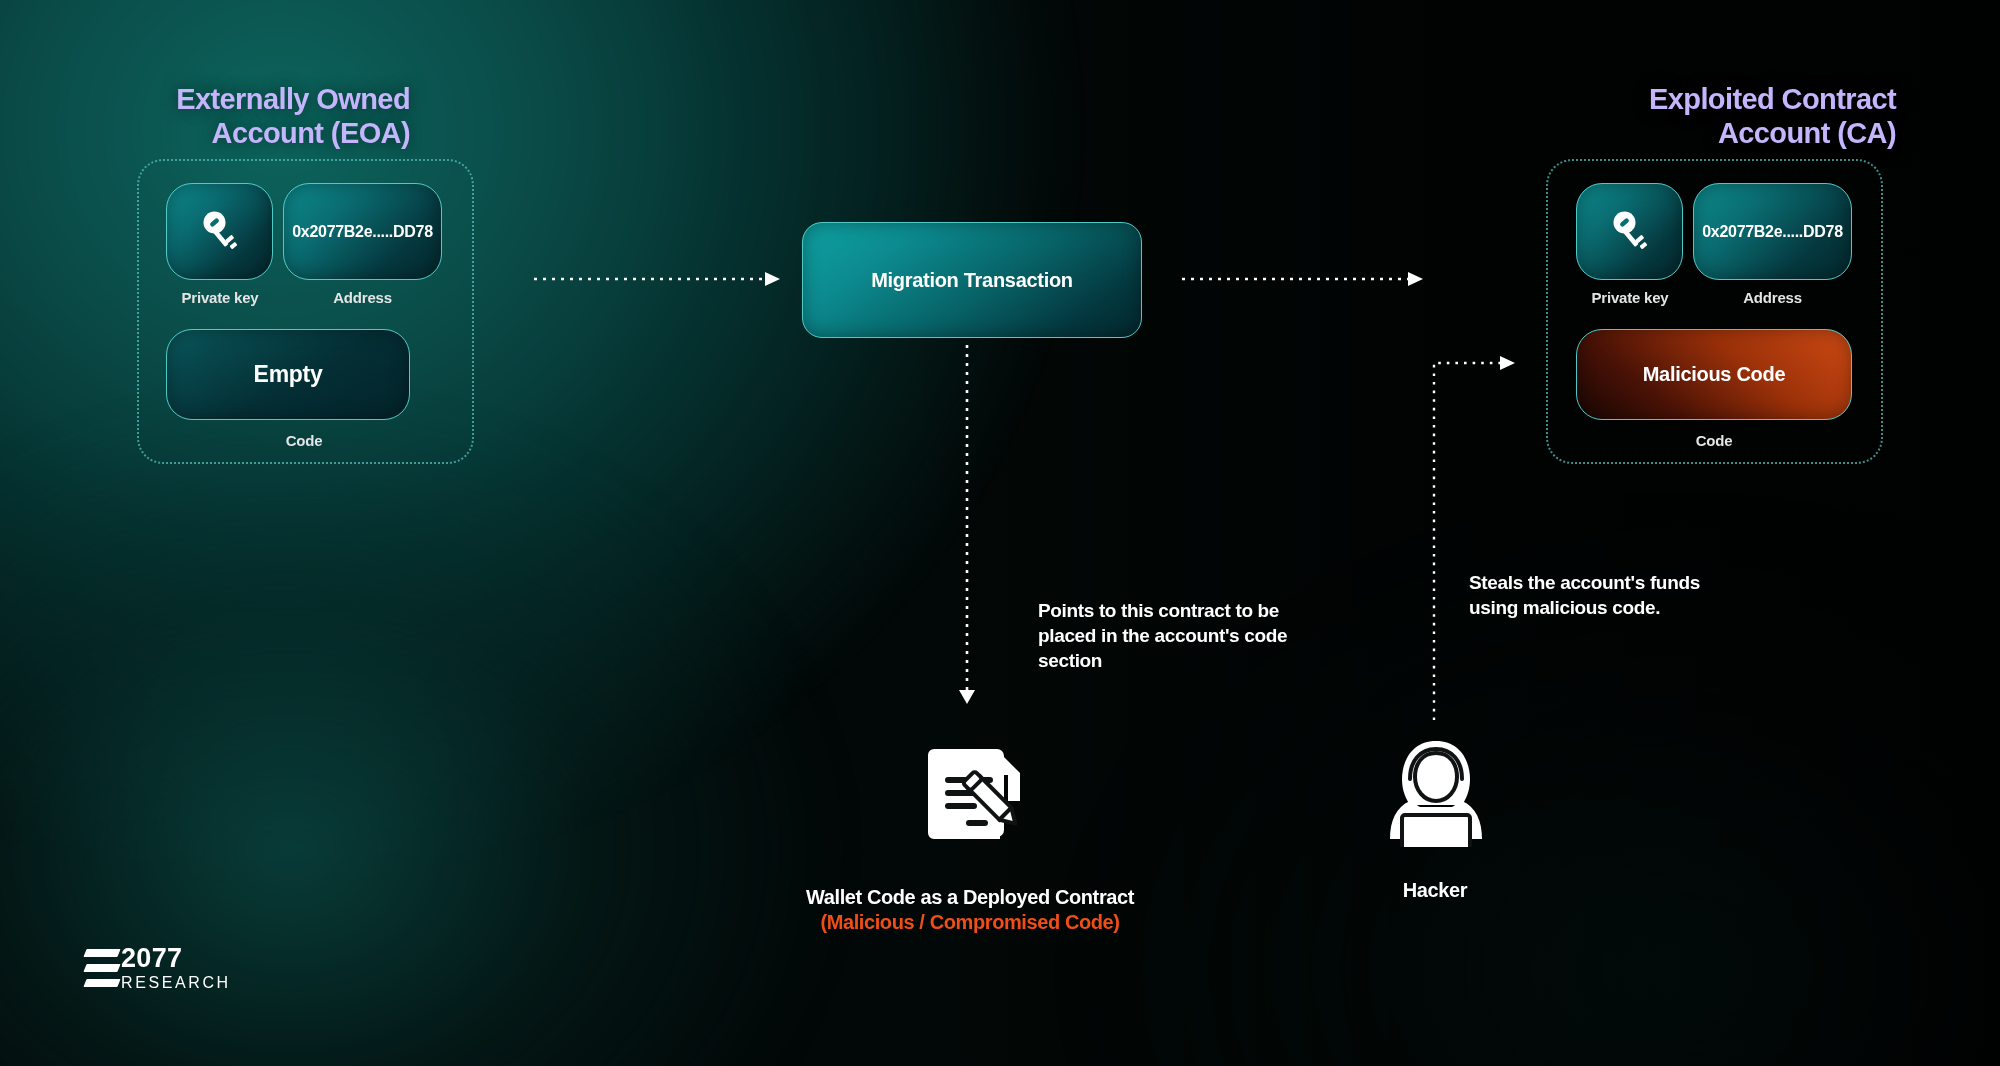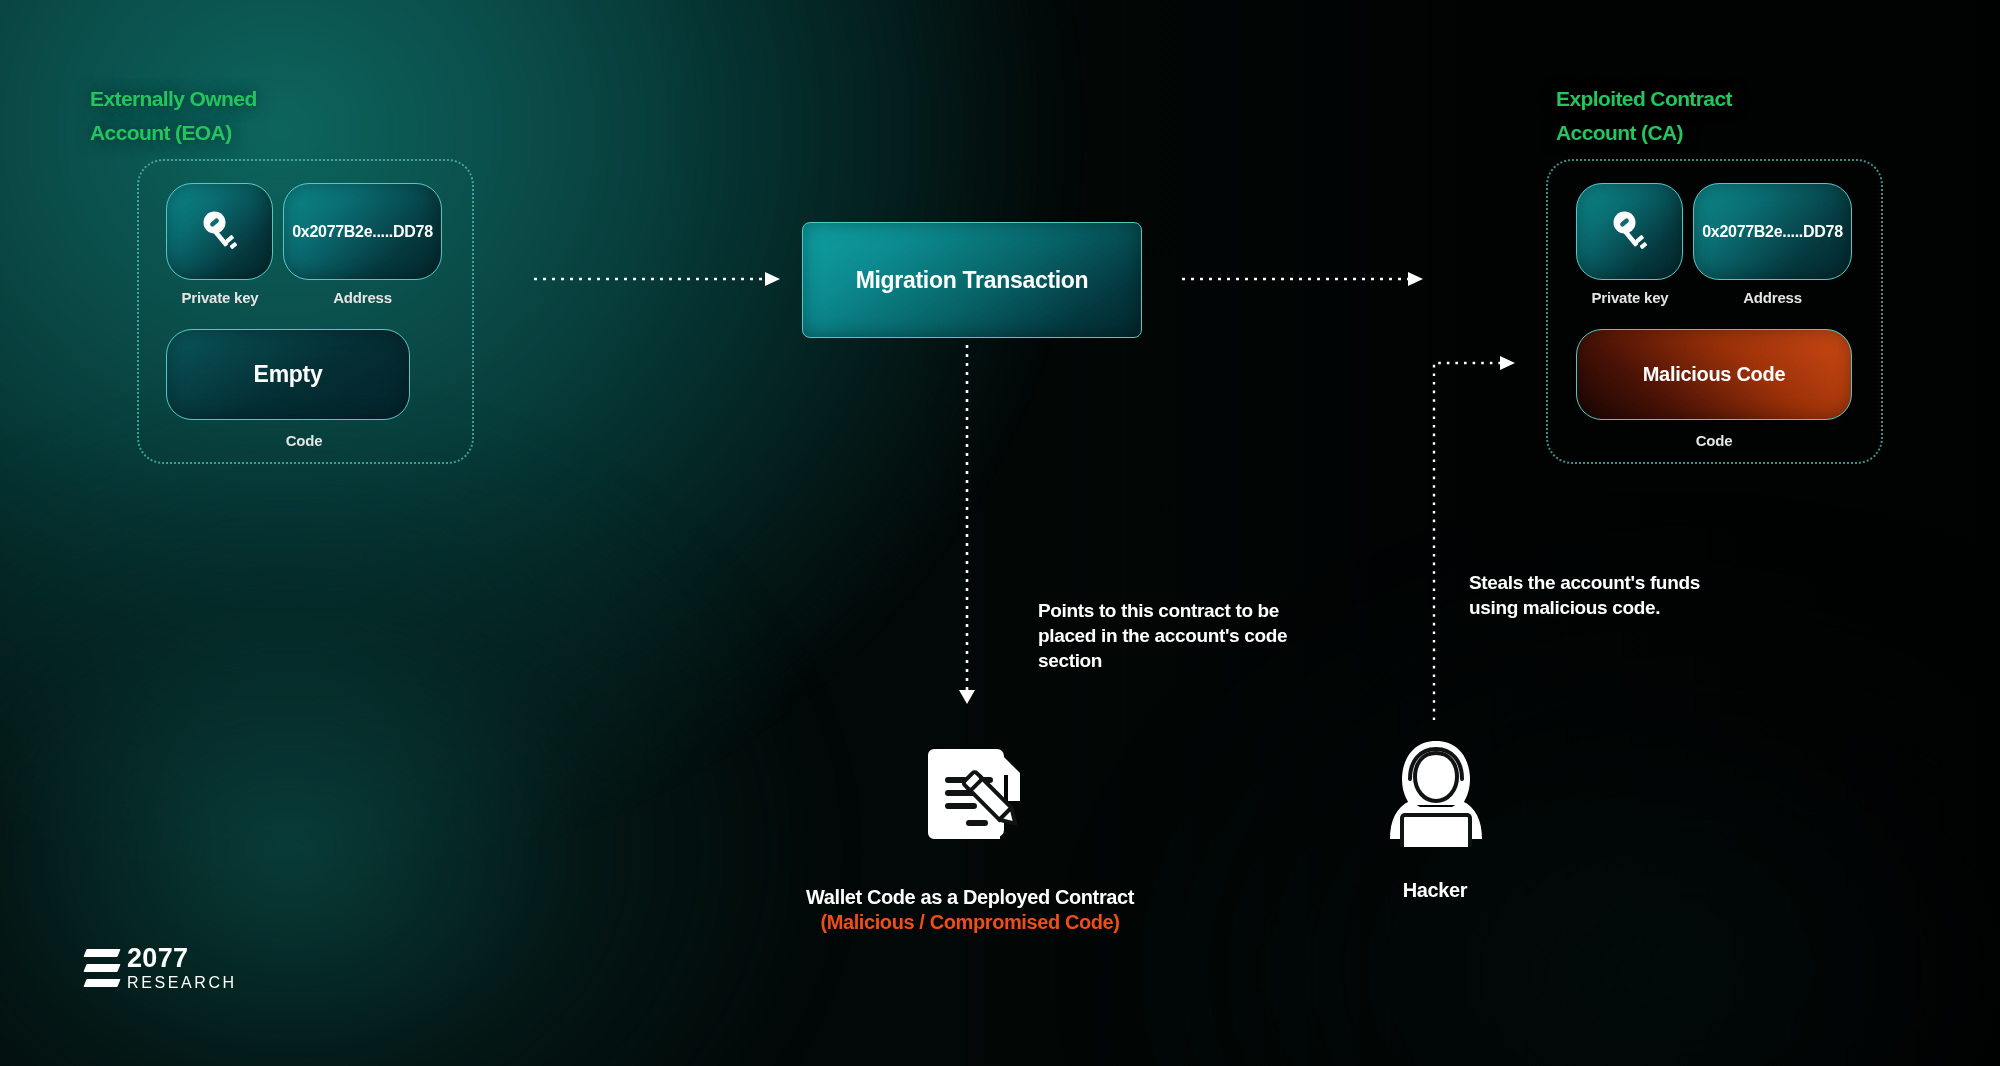--- a/index.html
+++ b/index.html
@@ -45,24 +45,24 @@
   }
   #bg-dark-r {
     position:absolute; right:0; top:0; width:1100px; height:1066px;
     background:linear-gradient(90deg, rgba(0,0,0,0) 0%, rgba(0,0,0,.55) 45%, rgba(0,0,0,.82) 100%);
     pointer-events:none;
   }
 
   
   .group-title {
     position:absolute;
-    text-align:left;
-    color:#22c55e;
+    text-align:right;
+    color:#c4b5fd;
     font-weight:700;
-    font-size:21px;
+    font-size:29px;
     line-height:34px;
     letter-spacing:-0.6px;
     white-space:pre-line;
     text-shadow:0 0 16px rgba(0,0,0,.55);
   }
 
   
   .account-box {
     position:absolute;
     border:2px dotted rgba(86,190,184,.75);
@@ -84,22 +84,22 @@
   .card.addr { font-size:16px; letter-spacing:-0.3px; }
   .card.empty-code {
     font-size:23px; font-weight:700; letter-spacing:-0.3px;
     background:linear-gradient(150deg, #0b5a5d 0%, #07464b 22%, #042f35 55%, #03232a 100%);
   }
   .card.malicious-code {
     font-size:20px; font-weight:600; letter-spacing:-0.3px;
     background:linear-gradient(40deg, #180603 0%, #4a1206 28%, #9c3109 62%, #cf4b14 100%);
   }
   .card.migration {
-    font-size:23px; font-weight:600; letter-spacing:-0.3px;
-    border-radius:8px;
+    font-size:20px; font-weight:600; letter-spacing:-0.3px;
+    border-radius:20px;
     background:linear-gradient(145deg, #0ea0a1 0%, #0c8b90 25%, #076367 55%, #04383f 82%, #03272d 100%);
   }
 
   .sub-label {
     position:absolute;
     color:#e5e5e5;
     font-size:15px;
     font-weight:700;
     letter-spacing:-0.2px;
     text-align:center;
@@ -128,21 +128,21 @@
   }
   .node-caption .warn { color:#f04e17; display:block; }
 
   
   #wires { position:absolute; left:0; top:0; width:2000px; height:1066px; pointer-events:none; }
 
   
   .icon-wrap { position:absolute; }
 
   
-  #logo { position:absolute; left:85px; top:945px; display:flex; align-items:center; gap:8px; }
+  #logo { position:absolute; left:85px; top:945px; display:flex; align-items:center; gap:2px; }
   #logo .bars { width:34px; height:44px; position:relative; }
   #logo .bars i {
     position:absolute; left:0; width:34px; height:8px; background:#fff;
     transform:skewX(-22deg); transform-origin:left center; border-radius:1px;
   }
   #logo .bars i:nth-child(1){ top:3px; }
   #logo .bars i:nth-child(2){ top:18px; }
   #logo .bars i:nth-child(3){ top:33px; }
   #logo .words { line-height:1; }
   #logo .w1 { color:#fff; font-size:27px; font-weight:700; letter-spacing:.3px; }

